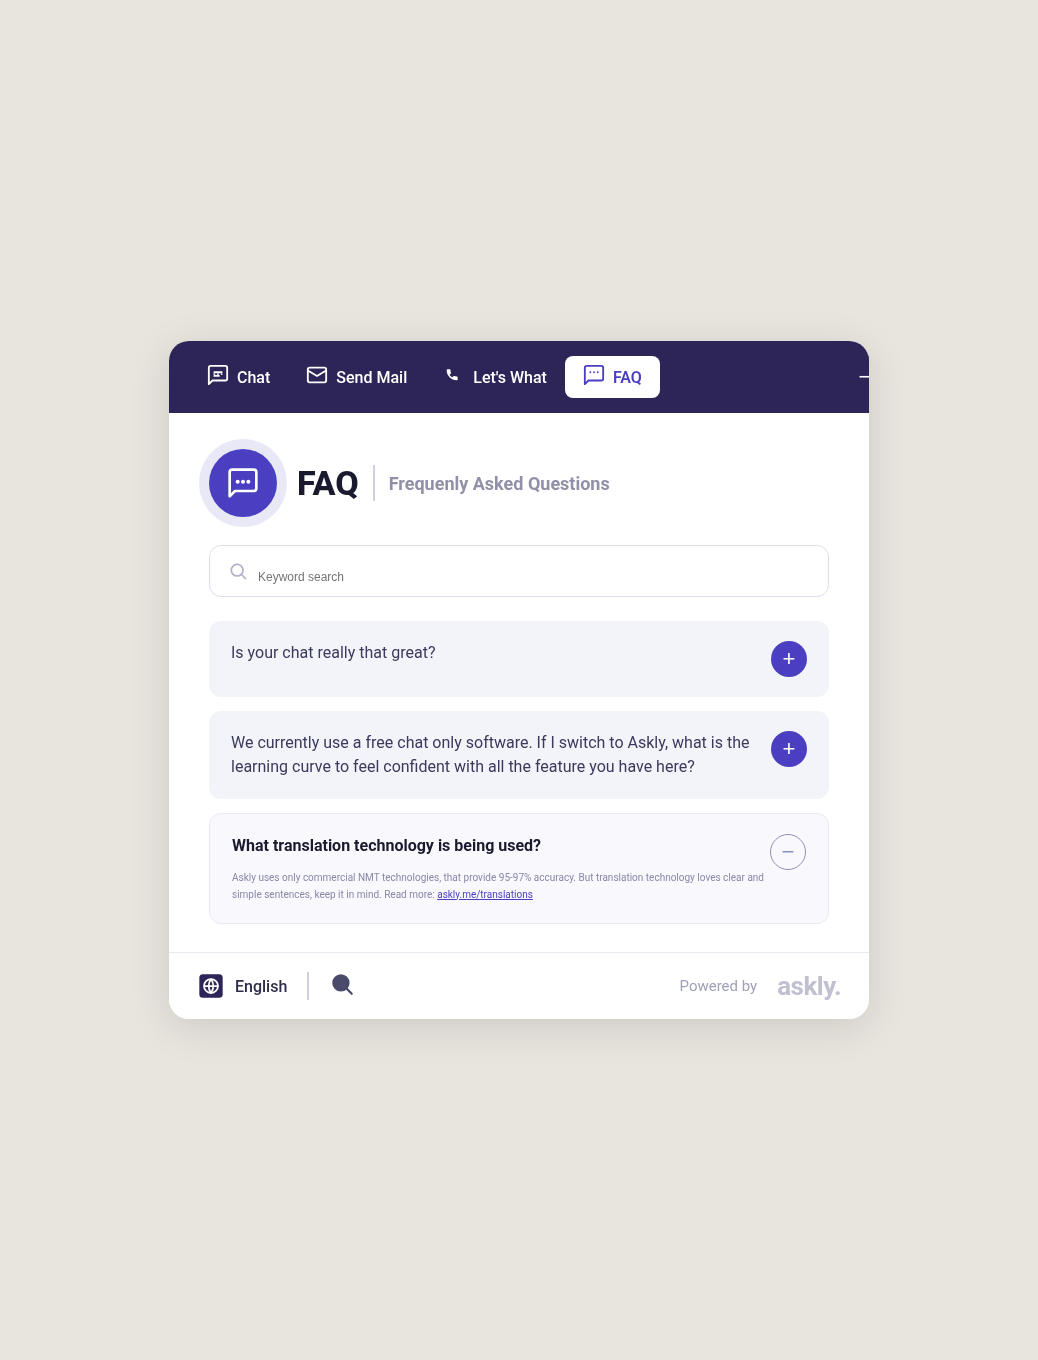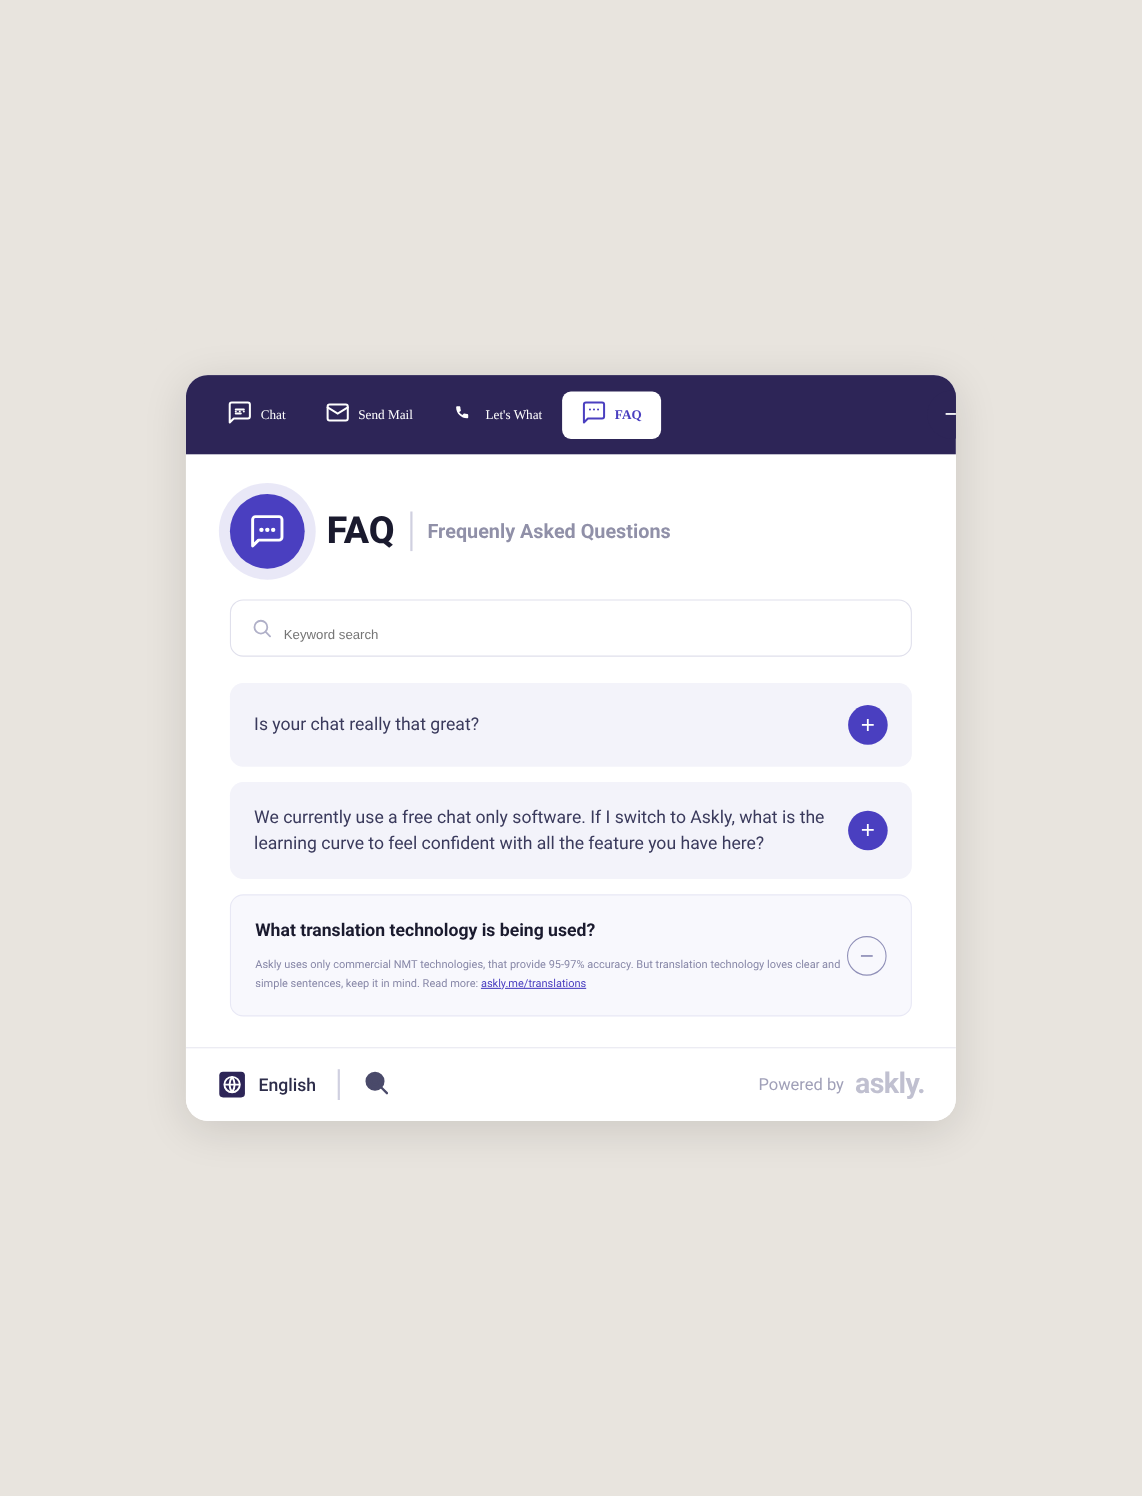--- a/index.html
+++ b/index.html
@@ -37,28 +37,27 @@
       padding: 0 20px;
       height: 72px;
       position: relative;
     }
 
     .nav-item {
       display: flex;
       align-items: center;
       gap: 8px;
       color: #fff;
-      font-size: 12px;
+      font-size: 16px;
       font-weight: 500;
       padding: 8px 18px;
       border-radius: 8px;
       cursor: pointer;
       text-decoration: none;
       white-space: nowrap;
-      font-family: Liberation Serif, serif;
     }
 
     .nav-item.active {
       background: #fff;
       color: #4a3fc0;
       font-weight: 600;
     }
 
     .nav-item .nav-icon {
       font-size: 18px;
@@ -174,21 +173,21 @@
       flex-direction: column;
       gap: 14px;
       padding-bottom: 28px;
     }
 
     .faq-item {
       background: #f3f3fa;
       border-radius: 12px;
       padding: 20px 22px;
       display: flex;
-      align-items: center;
+      align-items: flex-start;
       justify-content: space-between;
       cursor: pointer;
     }
 
     .faq-item.expanded {
       background: #f8f8fd;
       border: 1.5px solid #e8e8f5;
     }
 
     .faq-item-text {
@@ -284,21 +283,21 @@
     .footer-icon svg {
       width: 26px;
       height: 26px;
       fill: #4a4a6a;
     }
 
     .footer-powered {
       margin-left: auto;
       display: flex;
       align-items: center;
-      gap: 10px;
+      gap: 20px;
       color: #a0a0b8;
       font-size: 15px;
       justify-content: center;
     }
 
     .askly-logo {
       font-size: 26px;
       font-weight: 700;
       color: #c0c0d0;
       letter-spacing: -0.5px;

